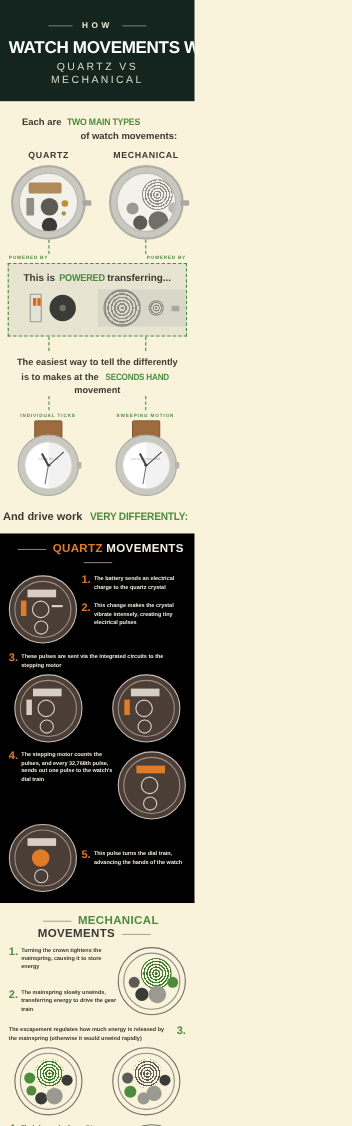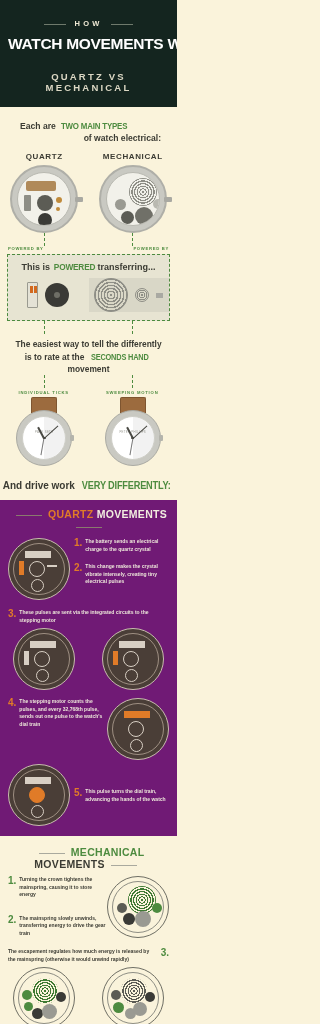--- a/index.html
+++ b/index.html
@@ -45,22 +45,22 @@
     font-weight: bold;
     letter-spacing: -0.3px;
     margin-top: 6px;
     line-height: 1.05;
     white-space: nowrap;
   }
   .h2 {
     color: #DCD8C4;
     font-size: 9.5px;
     letter-spacing: 2.2px;
-    margin-top: 19px;
-    font-weight: 700;
+    margin-top: 4px;
+    font-weight: 400;
   }
 
   
   .intro { padding: 14px 10px 2px; }
   .intro-line {
     font-size: 8.6px;
     color: #3B3B33;
     font-weight: bold;
     line-height: 1.35;
   }
@@ -226,21 +226,21 @@
     width:4px; height:6px; background:#B4B4AC; border-radius:1px;
   }
 
   
   .each-work {
     text-align:center; font-size:10px; font-weight:bold; color:#3B3B33;
     padding: 8px 0 9px;
   }
 
   
-  .sec-quartz { background:#701a75; padding: 8px 0 10px; }
+  .sec-quartz { background:#000000; padding: 8px 0 10px; }
   .sec-mech   { background:#FAF3DB; padding: 10px 0 6px; }
   .sec-title {
     text-align:center; font-size:10.5px; font-weight:bold; letter-spacing:0.3px;
     position: relative; display:block;
   }
   .sec-title .rule {
     display:inline-block; width:26px; height:1px; vertical-align: middle;
     margin: 0 6px;
   }
   .sec-quartz .rule { background:#8A7A6E; }
@@ -307,21 +307,21 @@
 <div class="header">
   <div class="kicker">HOW</div>
   <div class="h1">WATCH MOVEMENTS WORK:</div>
   <div class="h2">QUARTZ VS MECHANICAL</div>
 </div>
 
 <div class="intro">
   <div class="intro-line intro-l1">
     <span>Each are </span><span class="green-cond">TWO MAIN TYPES</span>
   </div>
-  <div class="intro-line intro-l2">of watch electrical:</div>
+  <div class="intro-line intro-l2">of watch movements:</div>
 </div>
 
 <div class="two-col">
   <div class="col">
     <div class="col-title">QUARTZ</div>
     <div class="mv">
       <div class="mv-inner">
         <div class="gear" style="left:8px;top:8px;width:30px;height:10px;background:#B08A5A;border-radius:2px;"></div>
         <div class="gear" style="left:6px;top:22px;width:7px;height:16px;background:#8E8E86;border-radius:1px;"></div>
         <div class="gear" style="left:19px;top:22px;width:16px;height:16px;background:#5C5C55;"></div>
@@ -372,21 +372,21 @@
   </div>
 </div>
 
 <div class="dots-row">
   <div class="vdots"></div>
     <div class="vdots"></div>
 </div>
 <div class="easiest">
   <div>The easiest way to tell the differently</div>
   <div>
-    <span>is to rate at the </span><span class="seconds-hand">SECONDS HAND</span><span>movement</span>
+    <span>is to makes at the </span><span class="seconds-hand">SECONDS HAND</span><span>movement</span>
   </div>
 </div>
 <div class="dots-row">
   <div class="vdots"></div>
     <div class="vdots"></div>
 </div>
 <div class="tick-labels">
   <span class="tick-lab">INDIVIDUAL TICKS</span>
   <span class="tick-lab">SWEEPING MOTION</span>
 </div>

